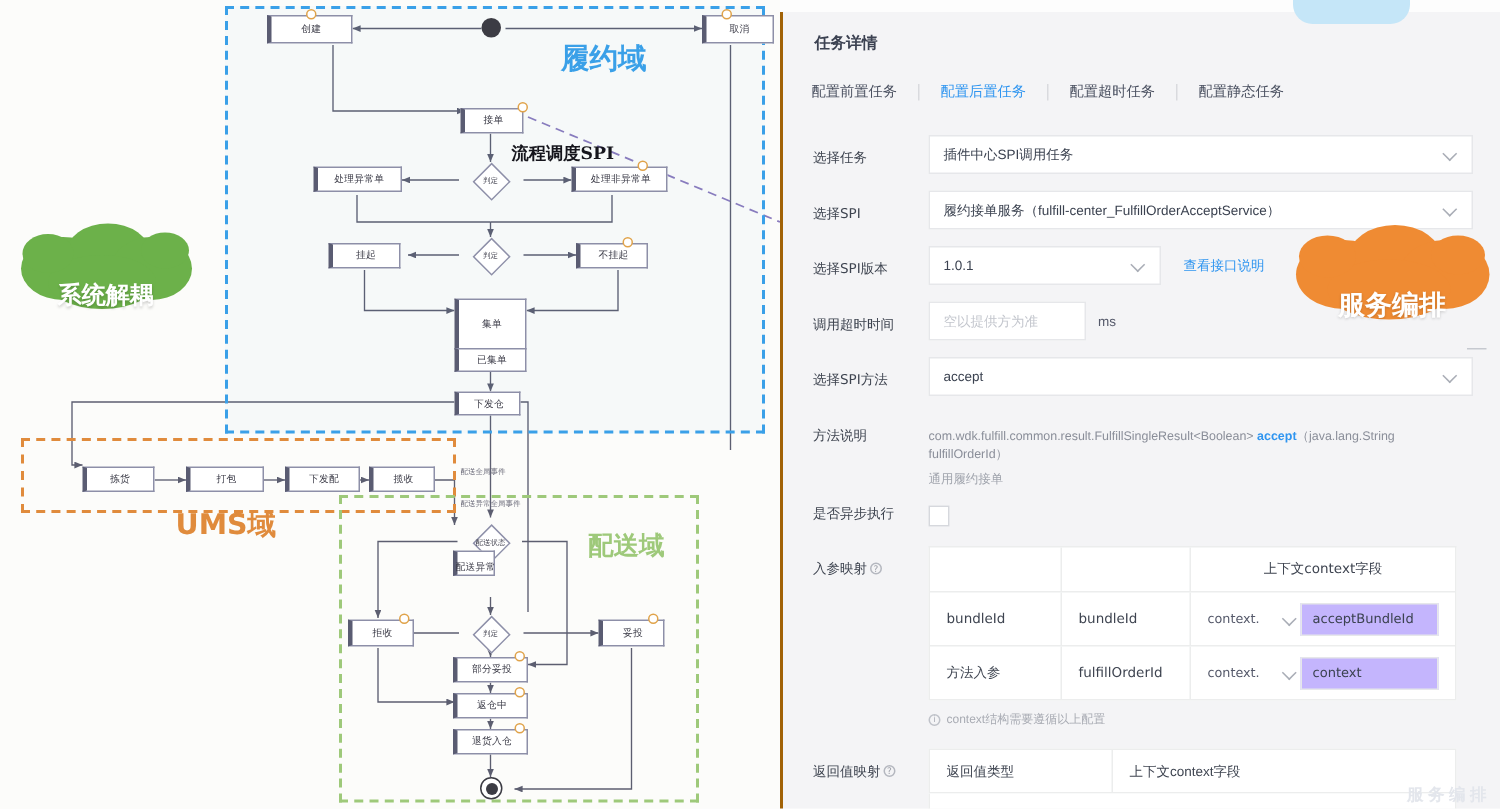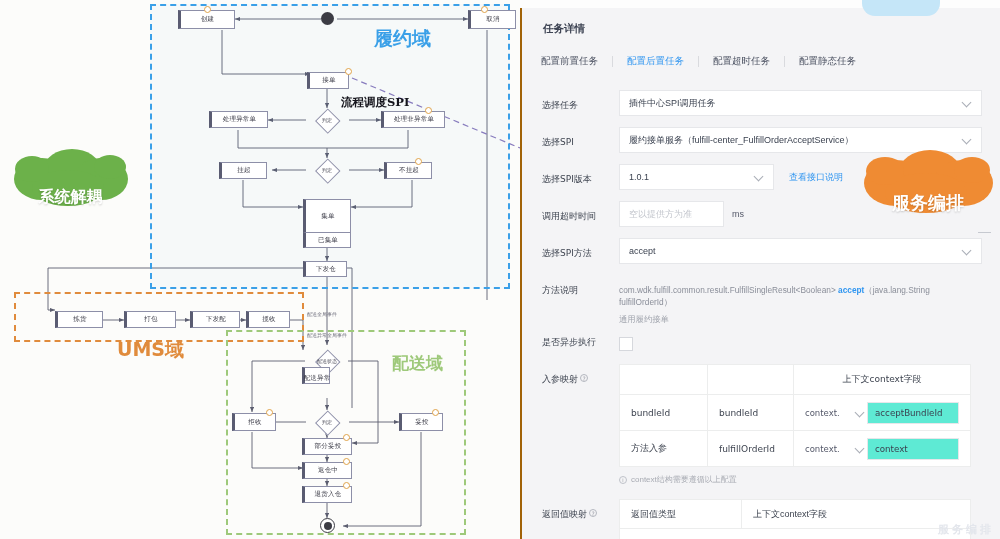--- a/index.html
+++ b/index.html
@@ -120,21 +120,21 @@
   .tc.c2 { width:86px; flex:0 0 86px; border-right:1px solid #eceded; align-self:stretch; }
   .tc.c3 { flex:1; align-self:stretch; }
   .trow.head .tc.c1, .trow.head .tc.c2 { border-right:1px solid #eceded; }
   .hdrspan { flex:1; justify-content:center; font-size:9px; color:#3e4450; }
   .mini-sel {
     position:relative; width:62px; height:20px; display:flex; align-items:center;
     font-size:8.5px; color:#55596a; padding-right:16px;
   }
   .mini-sel .chev { right:2px; }
   .mini-inp {
-    height:22px; border:1px solid #e6e7ea; background:#5eead4; flex:1; min-width:0;
+    height:22px; border:1px solid #e6e7ea; background:#c4b5fd; flex:1; min-width:0;
     display:flex; align-items:center; padding:0 7px; font-size:8.7px; color:#3b4250;
   }
   .tbl-note { font-size:8px; color:#a8abb3; padding-top:7px; display:flex; align-items:center; }
   .tbl-note .inf {
     display:inline-block; width:8px; height:8px; line-height:7px; text-align:center;
     border:1px solid #bfc2c9; border-radius:50%; font-size:6px; color:#a8abb3; margin-right:4px;
   }
   .rv-head { display:flex; width:352px; background:#fff; border:1px solid #eceded; height:30px; align-items:center; }
   .rv-head .c1 { width:122px; flex:0 0 122px; border-right:1px solid #eceded; height:100%;
                  display:flex; align-items:center; padding:0 11px; font-size:9px; color:#3e4450; }

